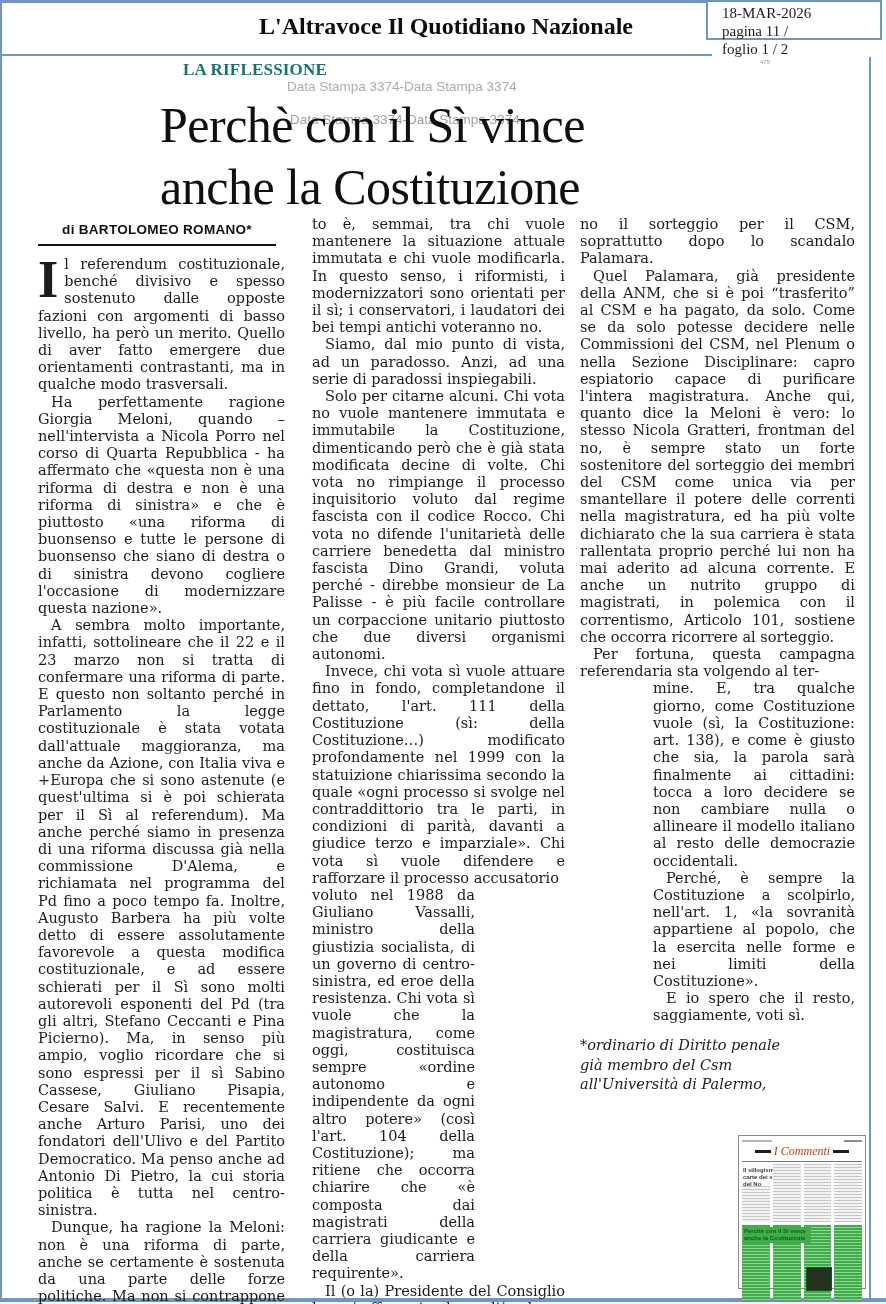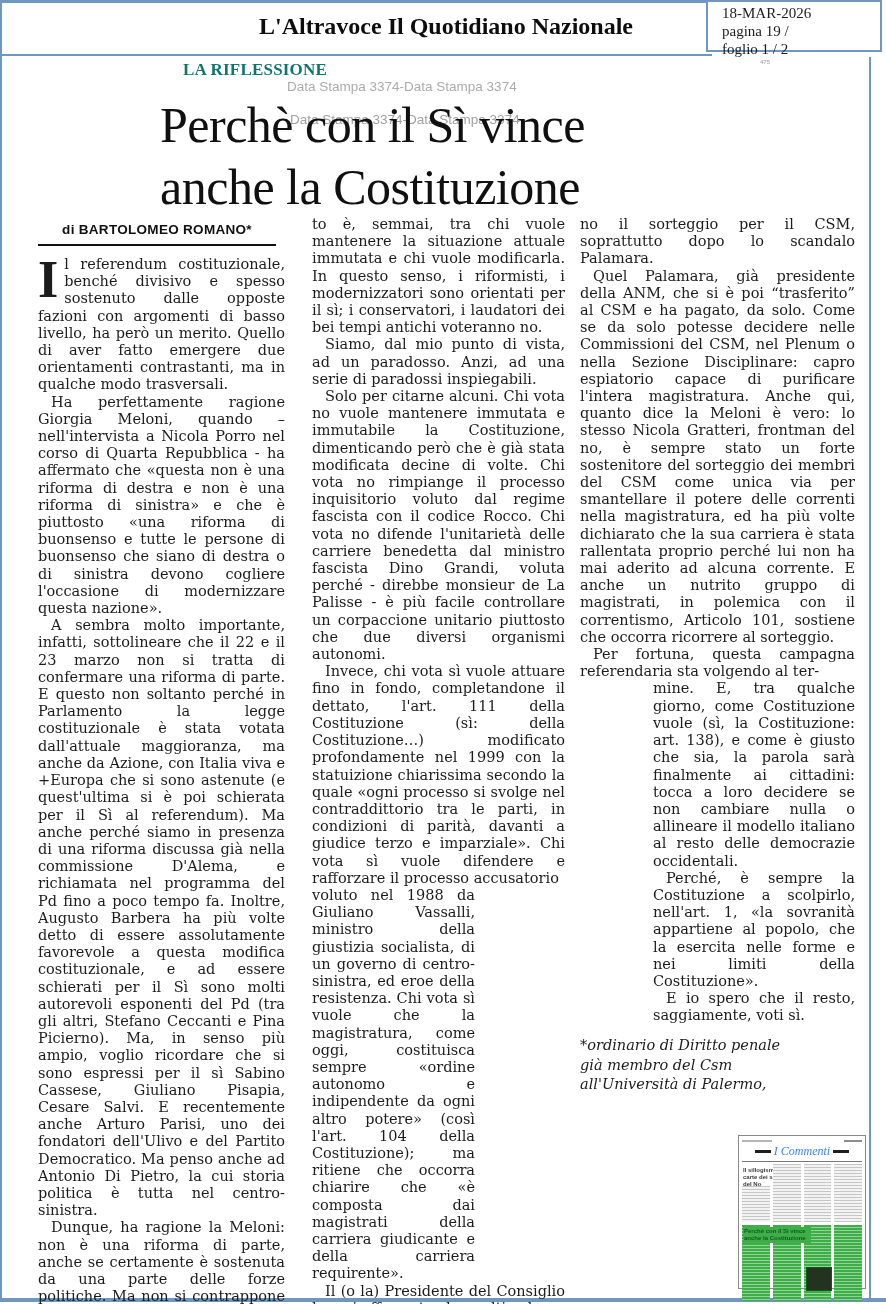--- a/index.html
+++ b/index.html
@@ -5,21 +5,21 @@
   html,body{margin:0;padding:0;background:#ffffff;}
   .page{position:relative;width:886px;height:1304px;background:#ffffff;overflow:hidden;
         font-family:"DejaVu Serif",serif;color:#1c1c1c;}
   
   .fr{position:absolute;background:#7097bf;}
   .fr-top{left:0;top:0;width:712px;height:3px;}
   .fr-band-bottom{left:0;top:54px;width:712px;height:2px;}
   .fr-left{left:0;top:0;width:2px;height:1301px;}
   .fr-right{left:869px;top:57px;width:2px;height:1241px;}
   .fr-bottom{left:0;top:1298px;width:886px;height:4px;}
-  .datebox{position:absolute;left:706px;top:0;width:176px;height:52px;border:2px solid #7097bf;
+  .datebox{position:absolute;left:706px;top:0;width:176px;height:40px;border:2px solid #7097bf;
            background:#fff;font-family:"Liberation Serif",serif;font-size:15px;line-height:18px;
            padding:2px 0 0 14px;box-sizing:border-box;}
   .tinynote{position:absolute;left:760px;top:59px;font-family:"Liberation Sans",sans-serif;
             font-size:6px;color:#9a9a9a;}
   .masthead{position:absolute;left:16px;top:13px;width:860px;text-align:center;
             font-family:"Liberation Serif",serif;font-weight:bold;font-size:24px;color:#0d0d0d;}
   .kicker{position:absolute;left:183px;top:60px;font-family:"Liberation Serif",serif;
           font-weight:bold;font-size:17px;letter-spacing:.2px;}
   .wm{position:absolute;font-family:"Liberation Sans",sans-serif;font-size:13.5px;color:#ababab;}
   .wm1{left:287px;top:79px;}
@@ -44,21 +44,21 @@
             font-style:italic;font-size:14.5px;line-height:19.5px;}
   
   .thumb{position:absolute;left:738px;top:1135px;width:128px;height:154px;background:#fff;
          border:1px solid #8a8a8a;box-sizing:border-box;padding:2px 3px;z-index:3;}
   .t-topbar{display:flex;justify-content:space-between;align-items:center;height:5px;}
   .t-topbar i{display:block;height:2px;background:#b5b5b5;}
   .t-topbar .l{width:30px;} .t-topbar .r{width:18px;background:#8d8d8d;}
   .t-mast{display:flex;align-items:center;justify-content:center;gap:3px;margin-top:1px;
           border-bottom:1px solid #777;padding-bottom:2px;}
   .t-mast .bar{height:3px;width:16px;background:#1e1e1e;}
-  .t-mast .name{font-family:"Liberation Serif",serif;font-style:italic;font-size:12px;color:#3b82f6;}
+  .t-mast .name{font-family:"Liberation Serif",serif;font-style:italic;font-size:12px;color:#c2410c;}
   .t-gray{position:relative;height:58px;margin-top:2px;}
   .t-head1{position:absolute;left:1px;top:3px;width:62px;font-family:"Liberation Sans",sans-serif;
            font-size:6px;line-height:7px;color:#3a3a3a;font-weight:bold;}
   .t-gcols{position:absolute;left:0;bottom:0;width:100%;height:36px;display:flex;gap:3px;}
   .t-gcols div{flex:1;background:repeating-linear-gradient(#c6c6c6 0 1px,#f3f3f3 1px 3px);}
   .t-gcols div.full{height:58px;margin-top:-22px;}
   .t-green{position:relative;height:76px;margin-top:3px;}
   .t-gcols2{position:absolute;left:0;top:0;width:100%;height:100%;display:flex;gap:3px;}
   .t-gcols2 div{flex:1;background:repeating-linear-gradient(#3fae49 0 2px,#8fd397 2px 3px);}
   .t-head2{position:absolute;left:1px;top:2px;width:66px;background:#3fae49;
@@ -74,21 +74,21 @@
 
   <div class="fr fr-top"></div>
   <div class="fr fr-band-bottom"></div>
   <div class="fr fr-left"></div>
   <div class="fr fr-right"></div>
   <div class="fr fr-bottom"></div>
 
   <div class="masthead">L'Altravoce Il Quotidiano Nazionale</div>
   <div class="datebox">
     <div>18-MAR-2026</div>
-    <div>pagina 19 /</div>
+    <div>pagina 11 /</div>
     <div>foglio  1 / 2</div>
   </div>
   <div class="tinynote">475</div>
 
   <div class="kicker" style="color:#0f766e;">LA RIFLESSIONE</div>
   <div class="wm wm1">Data Stampa 3374-Data Stampa 3374</div>
   <div class="wm wm2">Data Stampa 3374-Data Stampa 3374</div>
   <div class="headline">
     <div>Perchè con il Sì vince</div>
     <div>anche la Costituzione</div>

